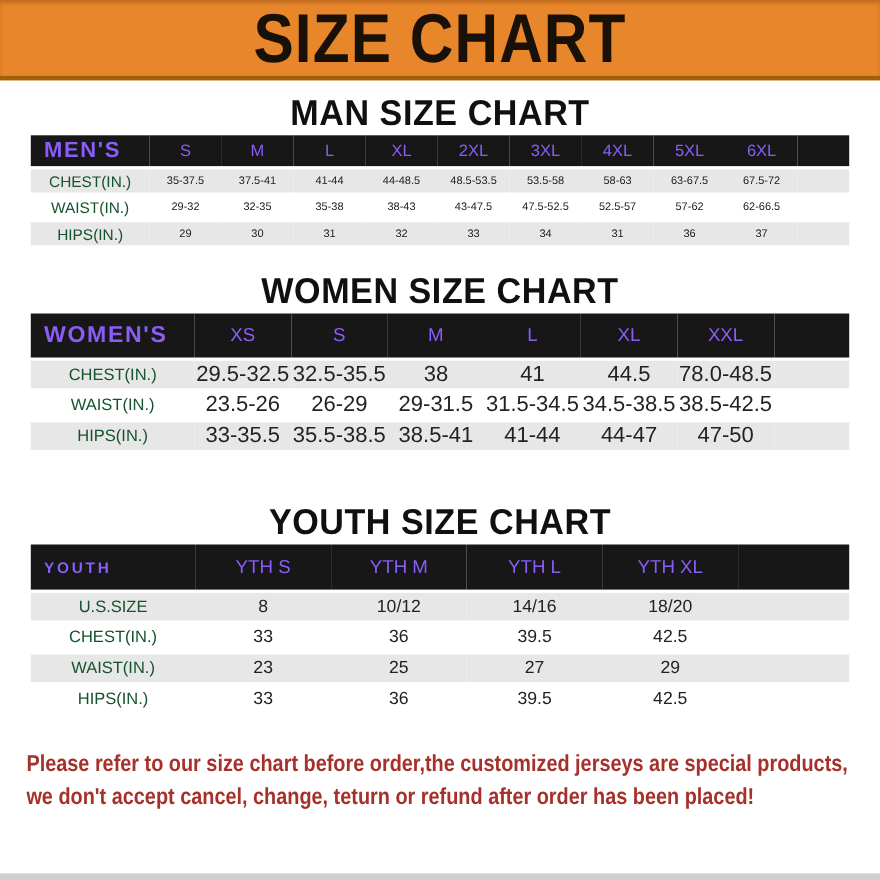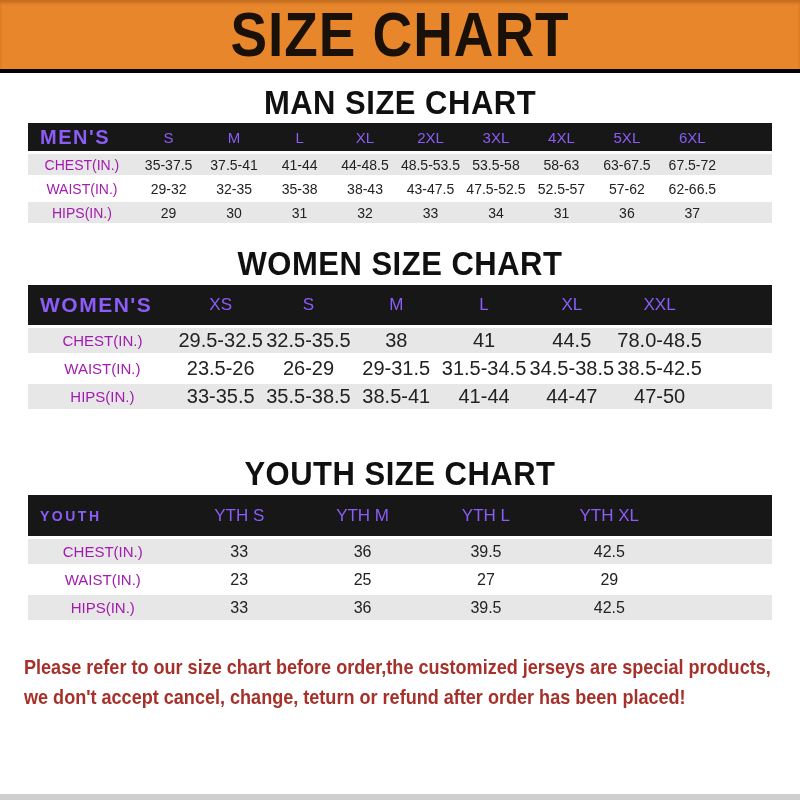--- a/index.html
+++ b/index.html
@@ -9,21 +9,21 @@
     margin:0 auto;
     background:#fff;
     font-family:"Liberation Sans","DejaVu Sans",sans-serif;
     display:flex;flex-direction:column;
     overflow:hidden;
   }
   
   .banner{
     height:69px;flex:0 0 auto;
     background:var(--orange,#E8862B);
-    border-bottom:4px solid #000000;
+    border-bottom:4px solid #a16207;
     display:flex;align-items:center;justify-content:center;
     box-shadow:inset 0 3px 3px rgba(90,40,0,.25);
   }
   .banner h1{
     margin:0;
     font-size:56px;font-weight:bold;letter-spacing:1px;
     color:var(--title,#191008);
     transform:scale(.98,1.12);
   }
   
@@ -58,24 +58,24 @@
   .t0 th.lbl{font-size:20px;}
   .t1 thead th{height:40px;font-size:17px;}
   .t1 th.lbl{font-size:21px;}
   .t2 thead th{height:41px;font-size:17px;}
   .t2 th.lbl{font-size:14px;letter-spacing:2.5px;}
   .t tbody td{
     text-align:center;vertical-align:middle;
     color:#222;background:#fff;padding:0;
   }
   .t tbody tr:nth-child(odd) td{background:var(--stripe,#E7E7E7);}
-  .t0 tbody td{height:21px;font-size:14px;}
+  .t0 tbody td{height:21px;font-size:10px;}
   .t1 tbody td{height:25px;font-size:20px;}
   .t2 tbody td{height:25px;font-size:16px;}
-  .t td.rl{font-size:14px;color:#a21caf;}
+  .t td.rl{font-size:14px;color:#14532d;}
   .t1 td.rl,.t2 td.rl{font-size:15px;}
   
   .disclaimer{margin-top:29px;padding-left:24px;}
   .disclaimer p{
     margin:0;white-space:nowrap;
     font-size:21px;line-height:30px;font-weight:bold;
     color:var(--red,#A6302A);
     transform:scaleX(.86);transform-origin:0 50%;
   }
   
@@ -241,20 +241,28 @@
             <th class="lbl">YOUTH</th>
             <th>YTH S</th>
             <th>YTH M</th>
             <th>YTH L</th>
             <th>YTH XL</th>
             <th class="spacer"></th>
           </tr>
         </thead>
         <tbody>
           <tr>
+            <td class="rl">U.S.SIZE</td>
+            <td>8</td>
+            <td>10/12</td>
+            <td>14/16</td>
+            <td>18/20</td>
+            <td class="spacer"></td>
+          </tr>
+          <tr>
             <td class="rl">CHEST(IN.)</td>
             <td>33</td>
             <td>36</td>
             <td>39.5</td>
             <td>42.5</td>
             <td class="spacer"></td>
           </tr>
           <tr>
             <td class="rl">WAIST(IN.)</td>
             <td>23</td>

